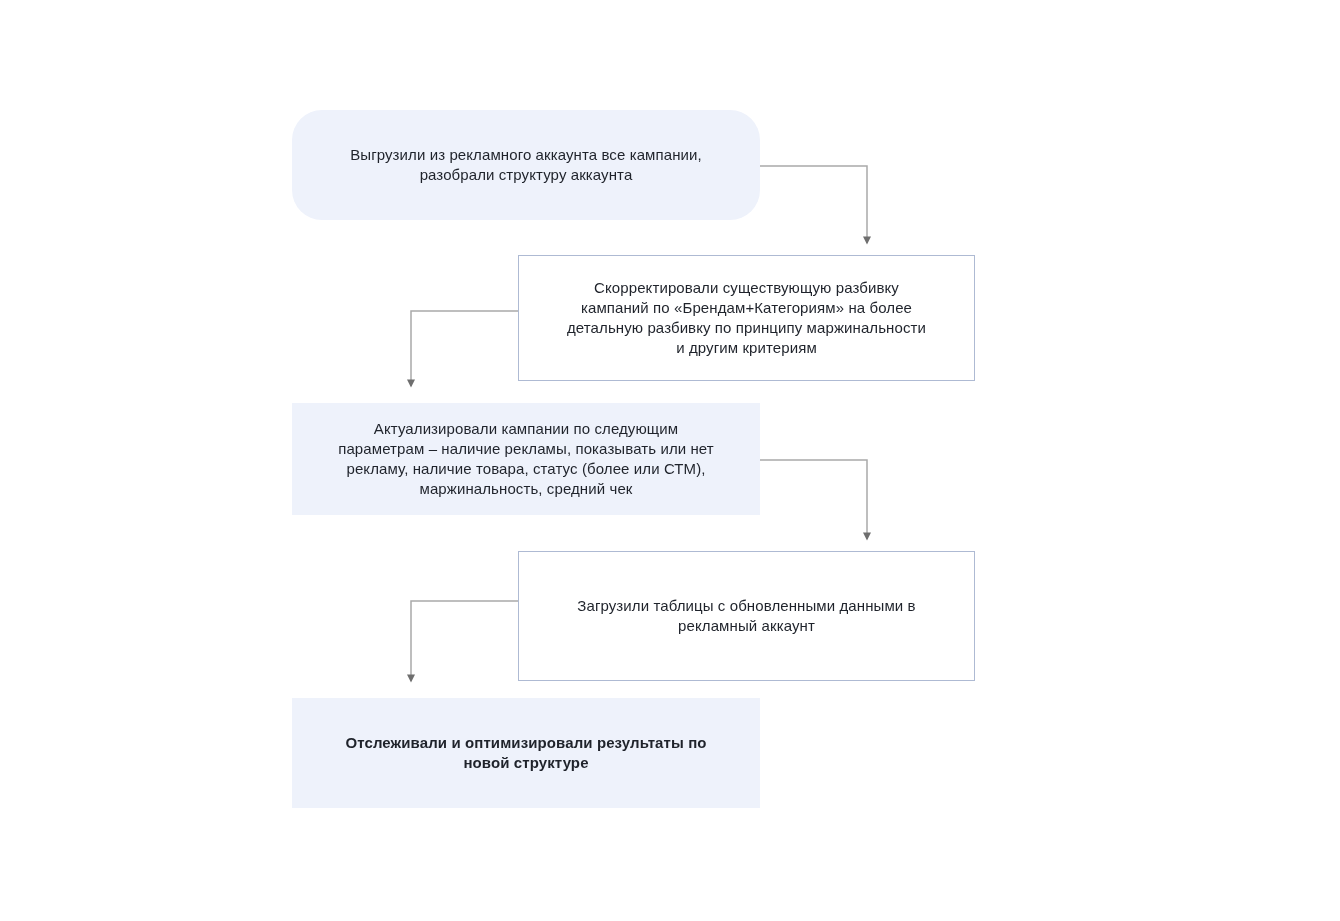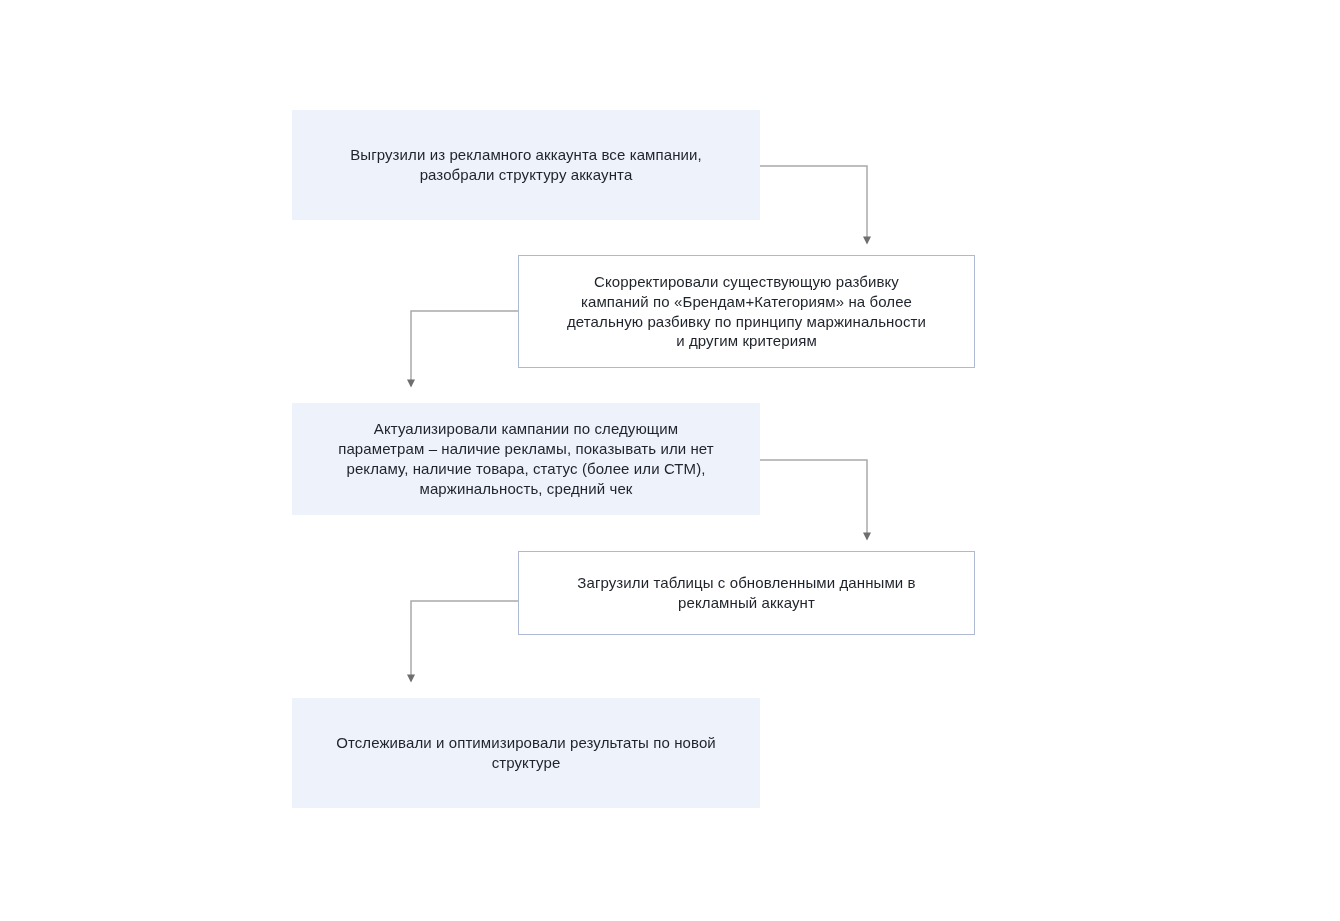--- a/index.html
+++ b/index.html
@@ -54,25 +54,25 @@
     padding:8px 42px;
   }
   .box.filled{
     background:var(--filled-bg);
     border:none;
   }
   .box.outlined{
     background:var(--outlined-bg);
     border:1.5px solid var(--outlined-border);
   }
-  .box1{left:292px;top:110px;width:468px;height:110px;}
-  .box2{left:518px;top:255px;width:457px;height:113px;}
+  .box1{left:292px;top:110px;width:468px;height:110px;border-radius:30px;}
+  .box2{left:518px;top:255px;width:457px;height:126px;}
   .box3{left:292px;top:403px;width:468px;height:112px;}
-  .box4{left:518px;top:551px;width:457px;height:84px;text-align:center;}
-  .box5{left:292px;top:698px;width:468px;height:110px;}
+  .box4{left:518px;top:551px;width:457px;height:130px;text-align:center;}
+  .box5{left:292px;top:698px;width:468px;height:110px;font-weight:bold;}
 </style>
 </head>
 <body>
 
 <div class="canvas">
 
   <svg class="connectors" viewBox="0 0 1340 921" xmlns="http://www.w3.org/2000/svg">
     <defs>
       <marker id="arrow" viewBox="0 0 10 10" refX="8" refY="5" markerWidth="9" markerHeight="8" orient="auto" markerUnits="userSpaceOnUse">
         <path class="arrow-tip" d="M0,0 L10,5 L0,10 Z"></path>

